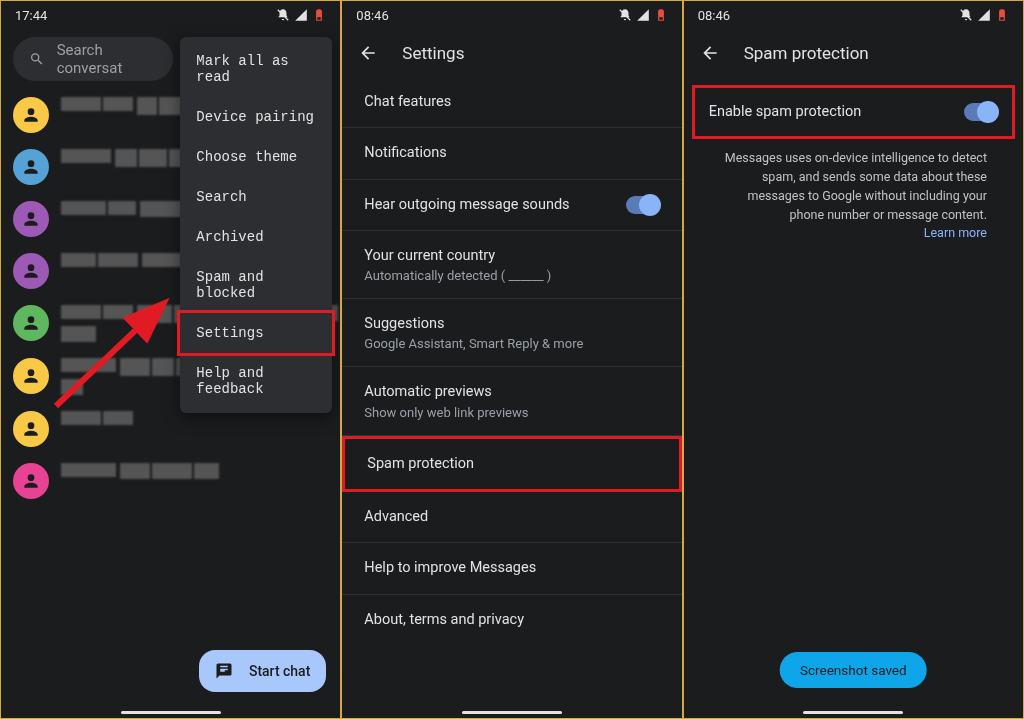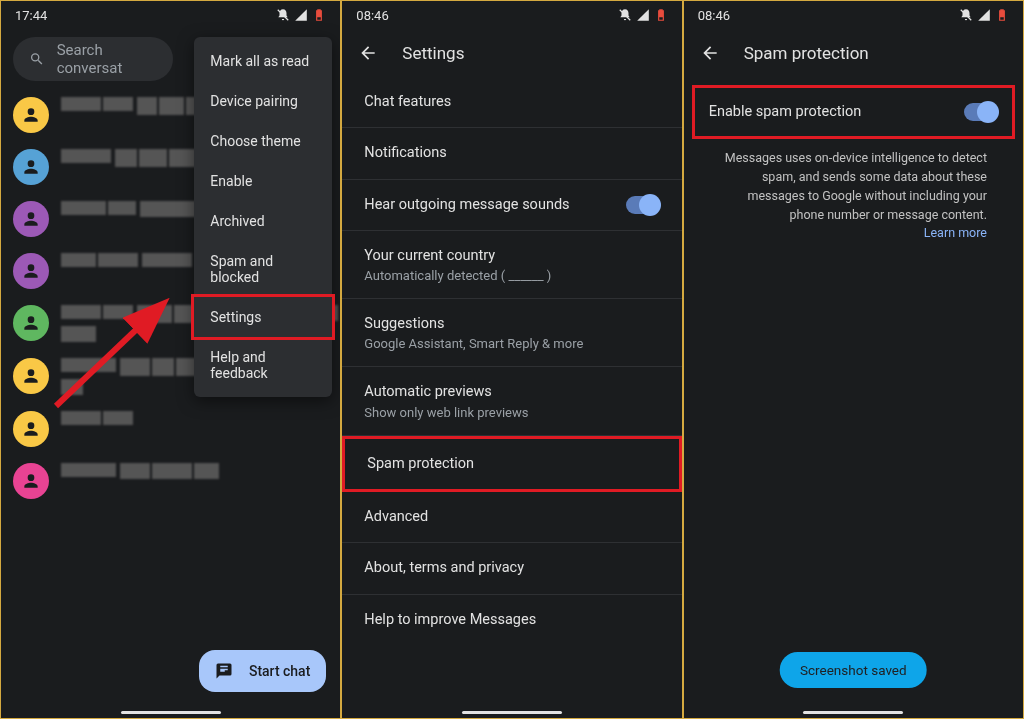--- a/index.html
+++ b/index.html
@@ -53,26 +53,27 @@
     display: flex; align-items: center; justify-content: center;
     flex-shrink: 0;
   }
   .avatar svg { width: 20px; height: 20px; fill: #1a1c1e; }
   .blur-block { display: flex; flex-wrap: wrap; gap: 2px; }
   .blur-block span { background: #555; height: 14px; display: inline-block; filter: blur(1px); }
   .dropdown {
     position: absolute;
     top: 36px;
     right: 8px;
-    width: 138px;
+    width: 152px;
     background: #2c2e31;
     border-radius: 6px;
     box-shadow: 0 4px 16px rgba(0,0,0,0.5);
     z-index: 10;
     padding: 4px 0;
+    font-family: Liberation Mono, monospace;
   }
   .dropdown-item {
     padding: 12px 16px;
     font-size: 14px;
     color: #e2e2e2;
   }
   .dropdown-item.hl {
     border: 3px solid #e01b24;
     margin: -3px;
     padding: 12px 16px;
@@ -310,21 +311,21 @@
           <span style="width:40px;height:16px"></span>
           <span style="width:25px;height:16px"></span>
         </div>
     </div>
   </div>
 
   <div class="dropdown">
     <div class="dropdown-item">Mark all as read</div>
     <div class="dropdown-item">Device pairing</div>
     <div class="dropdown-item">Choose theme</div>
-    <div class="dropdown-item">Enable</div>
+    <div class="dropdown-item">Search</div>
     <div class="dropdown-item">Archived</div>
     <div class="dropdown-item">Spam and blocked</div>
     <div class="dropdown-item hl">Settings</div>
     <div class="dropdown-item">Help and feedback</div>
   </div>
 
   <svg class="arrow" width="130" height="130" viewBox="0 0 130 130">
     <defs>
         <marker id="ah" markerWidth="8" markerHeight="8" refX="6" refY="3" orient="auto">
           <polygon points="0 0, 8 3, 0 6" fill="#e01b24"></polygon>
@@ -404,26 +405,26 @@
           <div class="setting-title">Spam protection</div>
         </div>
       </div>
     <div class="setting-row">
         <div class="setting-text">
           <div class="setting-title">Advanced</div>
         </div>
       </div>
     <div class="setting-row">
         <div class="setting-text">
+          <div class="setting-title">Help to improve Messages</div>
+        </div>
+      </div>
+    <div class="setting-row">
+        <div class="setting-text">
           <div class="setting-title">About, terms and privacy</div>
-        </div>
-      </div>
-    <div class="setting-row">
-        <div class="setting-text">
-          <div class="setting-title">Help to improve Messages</div>
         </div>
       </div>
   </div>
   <div class="nav-bar"></div>
 </div>
 
 <div class="screen">
   <div class="status-bar">
     <span>08:46</span>
     <div class="status-icons">

